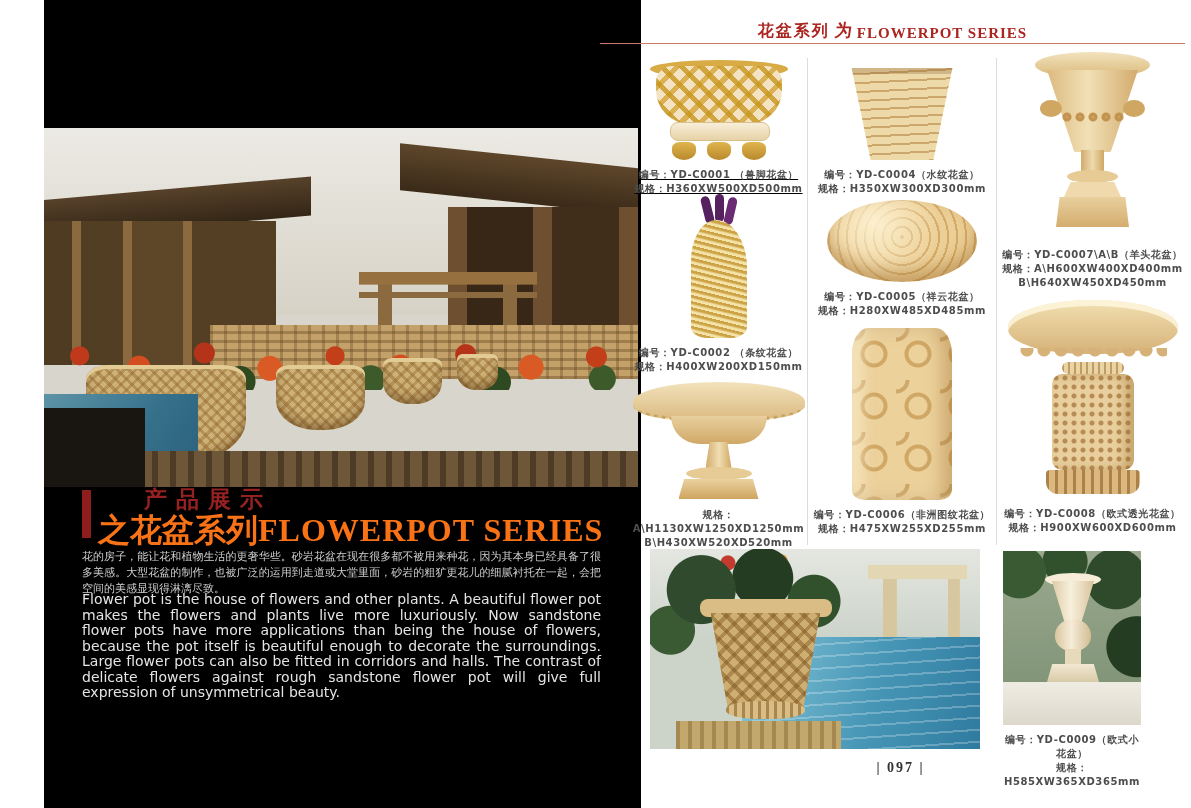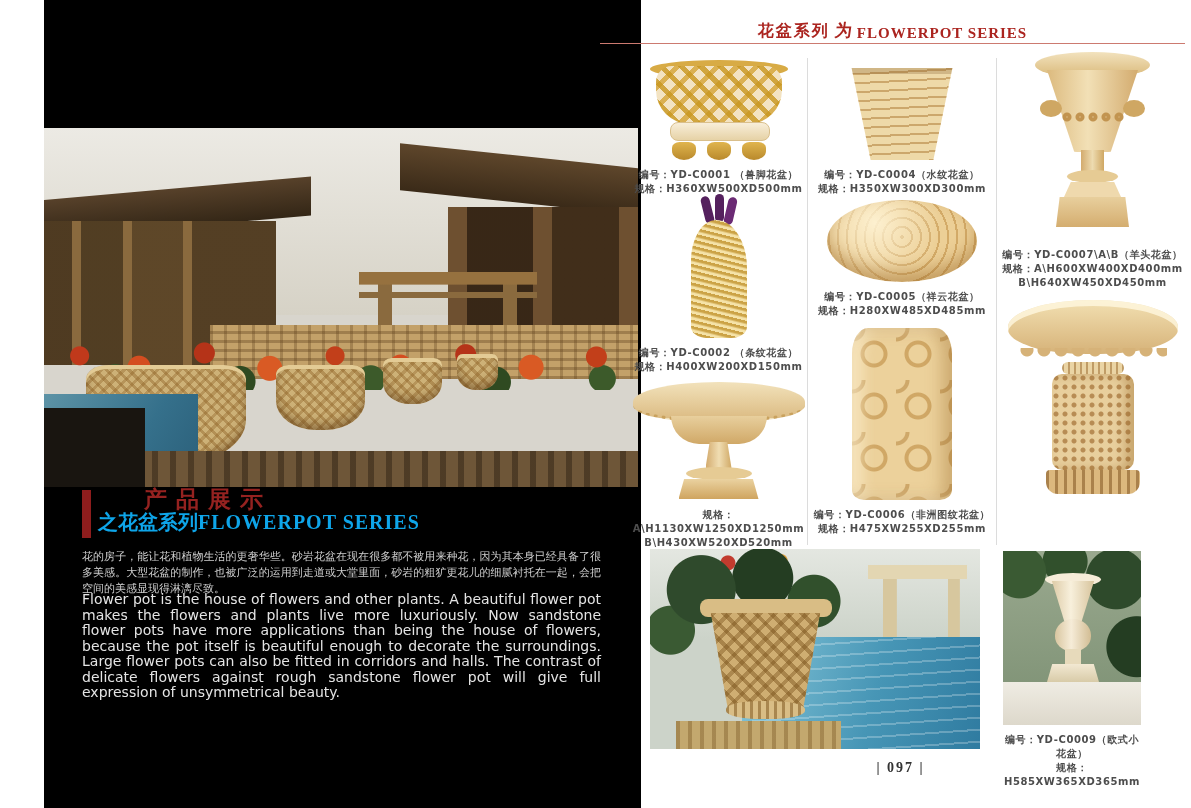--- a/index.html
+++ b/index.html
@@ -46,21 +46,21 @@
   .lp-pot.p3{left:57%;top:64%;width:10%;height:13%;}
   .lp-pot.p4{left:69.5%;top:63%;width:7%;height:10%;}
   .lp-pool{position:absolute;left:0;top:74%;width:26%;height:26%;
      background:linear-gradient(120deg,#5d93a6,#35708b 60%,#2b5f79);}
   .lp-deck{position:absolute;left:0;top:90%;width:100%;height:10%;
      background:#6e5638;background-image:repeating-linear-gradient(90deg,rgba(30,20,10,.4) 0 6px,transparent 6px 18px);}
   .lp-ledge{position:absolute;left:0;top:78%;width:17%;height:22%;background:#191510;}
   #left-titleblock{position:absolute;left:38px;top:484px;width:540px;height:60px;}
   .lt-bar{position:absolute;left:0;top:6px;width:9px;height:48px;background:#8e1d1d;}
   .lt-line1{position:absolute;left:62px;top:0;font-size:23px;font-weight:bold;color:#952220;letter-spacing:9px;}
-  .lt-line2{position:absolute;left:16px;top:25px;font-size:20px;font-weight:bold;color:#0ea5e9;white-space:nowrap;}
+  .lt-line2{position:absolute;left:16px;top:25px;font-size:32px;font-weight:bold;color:#f97316;white-space:nowrap;}
   .lt-line2 .en{font-family:"Liberation Serif","DejaVu Serif",serif;letter-spacing:1px;}
   .para-cn{position:absolute;left:38px;top:549px;width:519px;color:#cfcfcf;font-size:11px;line-height:16px;text-align:justify;}
   .para-en{position:absolute;left:38px;top:592px;width:519px;color:#e4e4e4;font-size:14px;line-height:15.5px;text-align:justify;}
   
   #rp-header{position:absolute;left:600px;top:20px;width:585px;height:22px;border-bottom:1px solid #cc7a70;
      display:flex;align-items:flex-end;justify-content:center;gap:5px;padding-bottom:1px;}
   .rp-cn{font-size:16px;font-weight:bold;color:#ab241f;letter-spacing:2px;text-align:right;}
   .rp-logo{font-size:17px;font-weight:bold;color:#ab241f;transform:skewX(-8deg);}
   .rp-en{font-family:"Liberation Serif","DejaVu Serif",serif;font-size:15px;font-weight:bold;color:#ab241f;letter-spacing:1px;}
   .vdiv{position:absolute;top:58px;height:487px;width:0;border-left:1px solid #dcdcdc;}
@@ -194,21 +194,21 @@
   </div>
 
   <div id="rp-header">
     <span class="rp-cn">花盆系列</span>
     <span class="rp-logo">为</span>
     <span class="rp-en">FLOWERPOT SERIES</span>
   </div>
   <div class="vdiv" id="vdiv1"></div>
   <div class="vdiv" id="vdiv2"></div>
 
-  <div class="cell" style="left:630px;top:58px;width:177px;">
+  <div class="cell" style="left:630px;top:58px;width:177px;text-decoration:underline;">
     <div class="imgbox" style="height:102px;">
       <div class="pot1">
         <div class="rim"></div>
         <div class="bowl"></div>
         <div class="band"></div>
         <div class="foot f1"></div>
         <div class="foot f2"></div>
         <div class="foot f3"></div>
       </div>
     </div>
@@ -303,20 +303,24 @@
   <div class="cell" style="left:1000px;top:294px;width:185px;">
     <div class="imgbox" style="height:205px;">
       <div class="pot8">
         <div class="bowl"></div>
         <div class="petals"></div>
         <div class="ring"></div>
         <div class="column"></div>
         <div class="baseband"></div>
       </div>
     </div>
+    <div class="caption">
+      <div>编号：YD-C0008（欧式透光花盆）</div>
+      <div>规格：H900XW600XD600mm</div>
+    </div>
   </div>
 
   <div class="cell" style="left:1002px;top:551px;width:140px;">
     <div class="photo9">
       <div class="wall"></div>
       <div class="rim"></div>
       <div class="cupv"></div>
       <div class="bulb"></div>
       <div class="stem9"></div>
       <div class="base9"></div>

